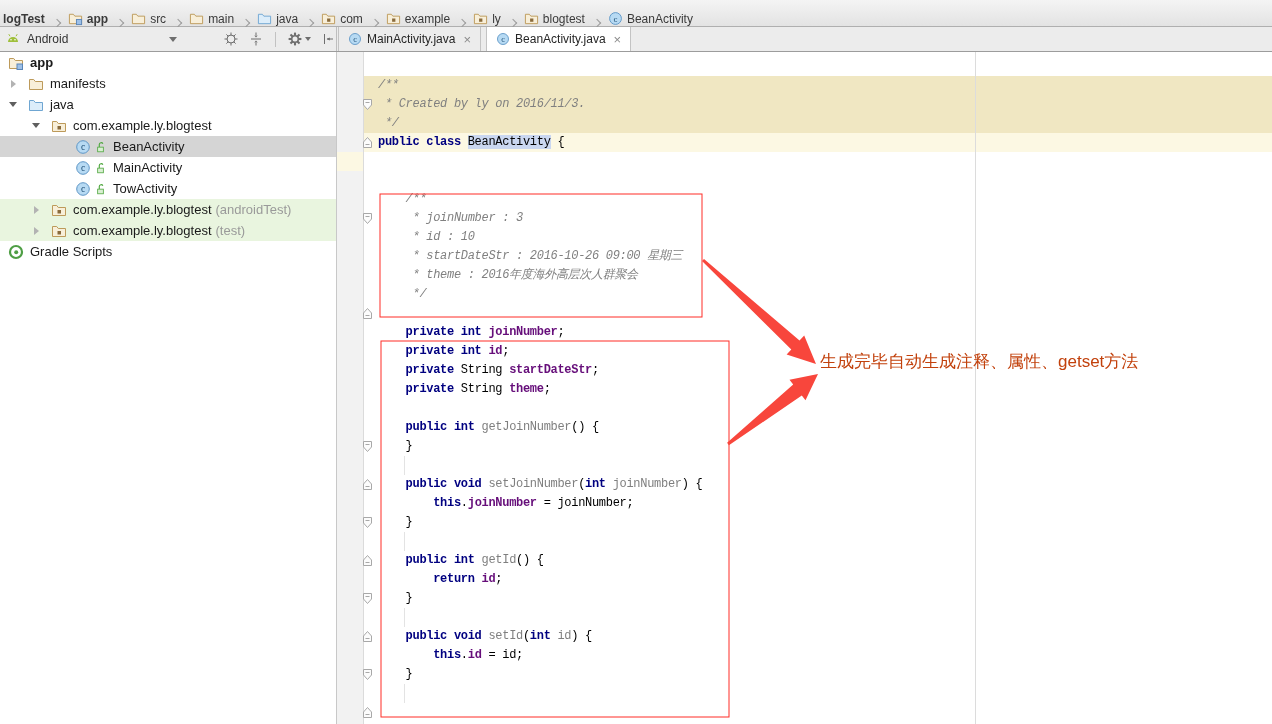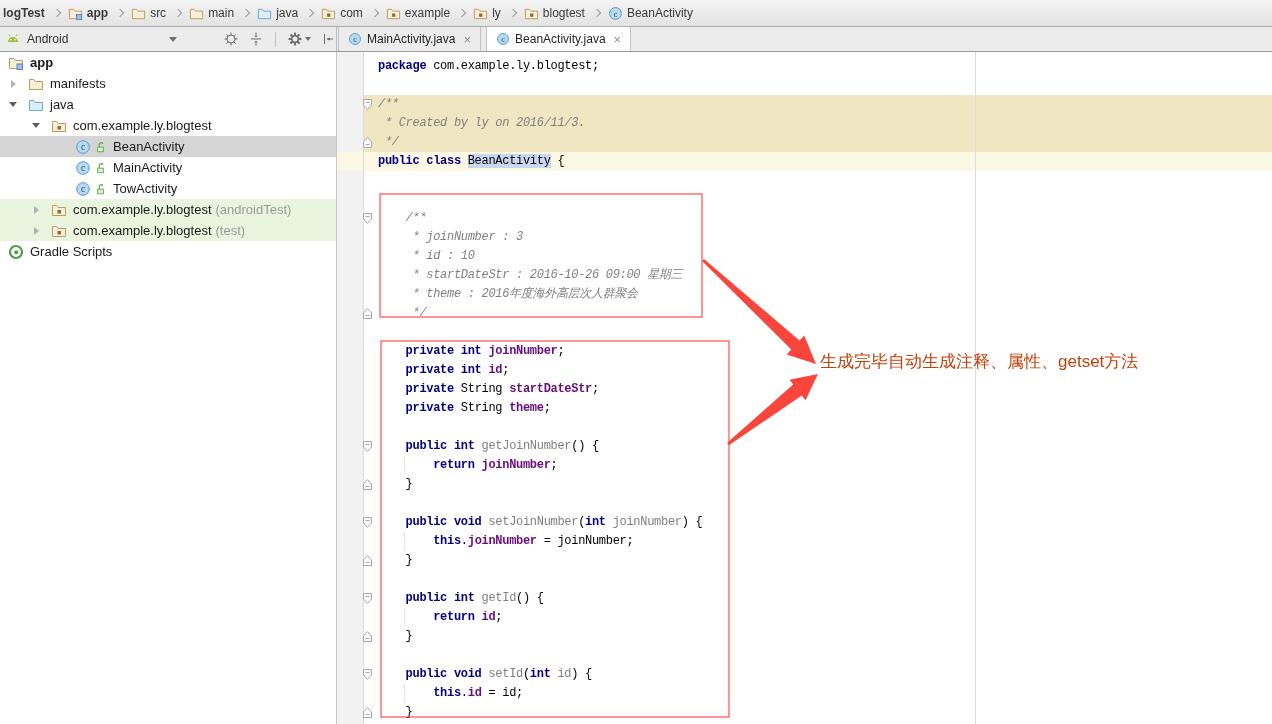--- a/index.html
+++ b/index.html
@@ -5,21 +5,21 @@
   :root{
     --kw:#000080; --fld:#660E7A; --com:#808080; --mth:#7F7F7F; --pln:#000000;
     --tan:#F0E7C2; --cur:#FCF8E3; --hl:#CAD7F0;
   }
   *{box-sizing:border-box;margin:0;padding:0}
   html,body{width:1272px;height:724px;overflow:hidden}
   body{position:relative;background:#fff;font-family:"Liberation Sans",sans-serif;-webkit-font-smoothing:antialiased}
 
   
   .breadcrumb-bar{position:absolute;top:0;left:0;right:0;height:27px;background:linear-gradient(#F4F4F4,#E3E3E3);
-    border-bottom:1px solid #AFAFAF;display:flex;align-items:center;padding-left:3px}
+    border-bottom:1px solid #AFAFAF;display:flex;align-items:flex-end;padding-left:3px}
   .bc-item{display:flex;align-items:center;gap:4px;font-size:12px;color:#3A3A3A;cursor:default;white-space:nowrap}
   .bc-item.bold{font-weight:bold}
   .chev{width:6px;height:6px;border-top:1px solid #9B9B9B;border-right:1px solid #9B9B9B;transform:rotate(45deg);margin:0 8px 0 9px;flex:none}
   .i15{width:15px;height:15px;flex:none}
   .i15 svg,.i16 svg,.i14 svg{width:100%;height:100%;display:block}
 
   
   .bar2{position:absolute;top:27px;left:0;right:0;height:25px;background:#ECECEC;border-bottom:1px solid #9C9C9C;display:flex}
   .panel-toolbar{width:337px;flex:none;display:flex;align-items:center;border-right:1px solid #BEBEBE;padding-left:5px}
   .run-selector{display:flex;align-items:center;width:182px;gap:6px;font-size:12px;color:#333;height:100%}
@@ -379,23 +379,20 @@
         </span>
         <span class="lbl">Gradle Scripts</span>
       </div>
     </div>
   <div class="editor-region" id="editor">
     <div class="gutter" id="gutter">
         <div class="gutter-cur" style="top: 100px;"></div>
       </div>
     <div class="code-col" id="code">
         <div class="code-line">
-          <pre><span class="s-k">package</span><span class="s-p"> com.example.ly.blogtest;</span></pre>
-        </div>
-        <div class="code-line">
           <pre></pre>
         </div>
         <div class="code-line tan">
           <pre><span class="s-c">/**</span></pre>
         </div>
         <div class="code-line tan">
           <pre><span class="s-c"> * Created by ly on 2016/11/3.</span></pre>
         </div>
         <div class="code-line tan">
           <pre><span class="s-c"> */</span></pre>
@@ -440,23 +437,20 @@
           <pre><span class="s-k">    private </span><span class="s-p">String </span><span class="s-f">startDateStr</span><span class="s-p">;</span></pre>
         </div>
         <div class="code-line">
           <pre><span class="s-k">    private </span><span class="s-p">String </span><span class="s-f">theme</span><span class="s-p">;</span></pre>
         </div>
         <div class="code-line">
           <pre></pre>
         </div>
         <div class="code-line">
           <pre><span class="s-k">    public int </span><span class="s-m">getJoinNumber</span><span class="s-p">() {</span></pre>
-        </div>
-        <div class="code-line">
-          <pre><span class="s-k">        return </span><span class="s-f">joinNumber</span><span class="s-p">;</span></pre>
         </div>
         <div class="code-line">
           <pre><span class="s-p">    }</span></pre>
         </div>
         <div class="code-line">
           <pre></pre>
         </div>
         <div class="code-line">
           <pre><span class="s-k">    public void </span><span class="s-m">setJoinNumber</span><span class="s-p">(</span><span class="s-k">int</span><span class="s-m"> joinNumber</span><span class="s-p">) {</span></pre>
         </div>

